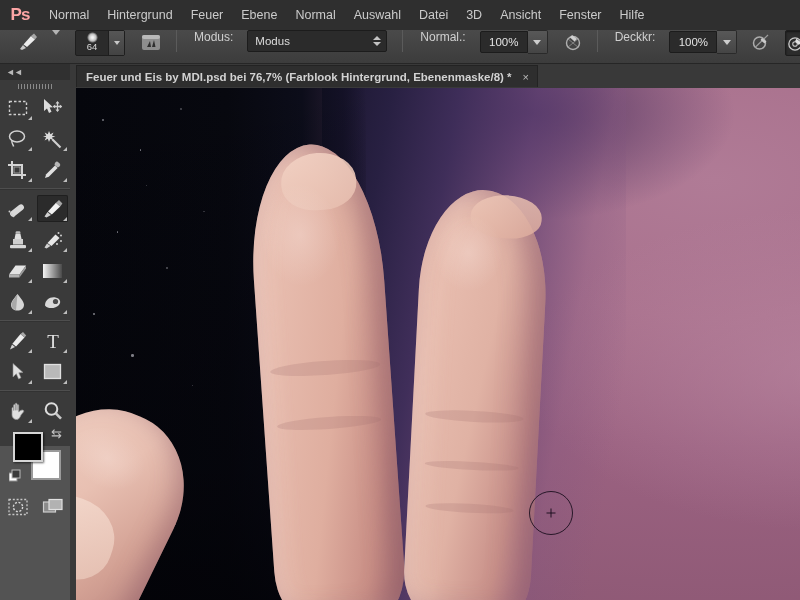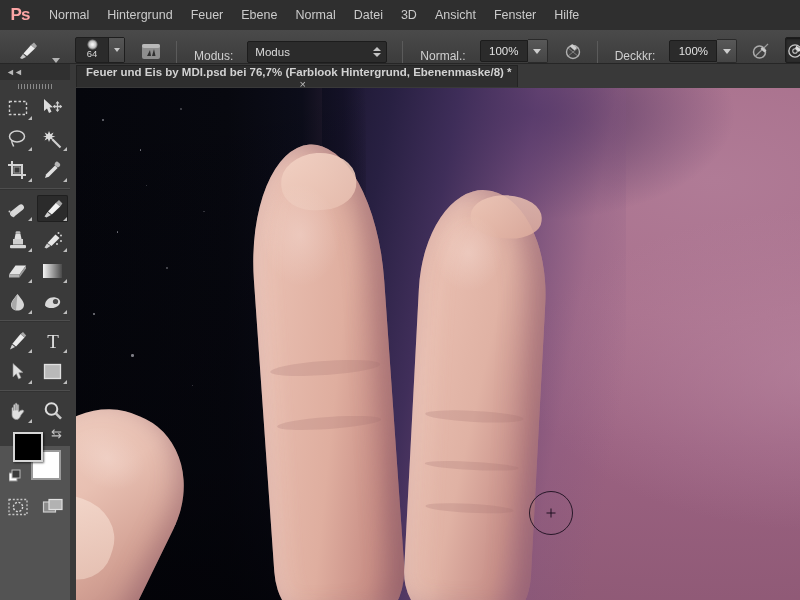--- a/index.html
+++ b/index.html
@@ -38,21 +38,21 @@
     font-size: 12.5px; color: #cbcbcb;
     cursor: default; white-space: nowrap;
   }
 
   
   .optionsbar {
     position: absolute; left: 0; top: 30px;
     width: 800px; height: 34px;
     background: linear-gradient(#4a4a4a, #3c3c3c);
     border-bottom: 1px solid #262626;
-    display: flex; align-items: flex-end;
+    display: flex; align-items: flex-start;
     padding-left: 4px;
     box-sizing: border-box;
     gap: 8px;
   }
   .grip {
     width: 10px; height: 20px;
     margin-right: 5px;
     background-image: repeating-linear-gradient(to bottom, #767676 0px, #767676 1px, transparent 1px, transparent 3px);
     opacity: .8;
   }
@@ -242,21 +242,20 @@
   }
   .doc-tab {
     position: absolute; left: 6px; top: 1px;
     height: 22px;
     background: #2e2e2e;
     border: 1px solid #232323;
     border-bottom: none;
     display: flex; align-items: center;
     padding: 0 5px 0 9px;
     box-sizing: border-box;
-    flex-direction: column;
   }
   .doc-tab-label {
     font-size: 11.5px; color: #d2d2d2; white-space: nowrap;
     font-weight: bold;
   }
   .doc-tab-close {
     margin-left: 8px; font-size: 11px; color: #bcbcbc;
     width: 12px; text-align: center;
   }
 
@@ -400,20 +399,21 @@
 
 <div id="app">
 
   <div class="menubar">
     <div class="ps-logo">Ps</div>
     <div class="menu-item">Normal</div>
     <div class="menu-item">Hintergrund</div>
     <div class="menu-item">Feuer</div>
     <div class="menu-item">Ebene</div>
     <div class="menu-item">Normal</div>
+    <div class="menu-item">Auswahl</div>
     <div class="menu-item">Datei</div>
     <div class="menu-item">3D</div>
     <div class="menu-item">Ansicht</div>
     <div class="menu-item">Fenster</div>
     <div class="menu-item">Hilfe</div>
   </div>
 
   <div class="optionsbar">
     <div class="grip"></div>
 

